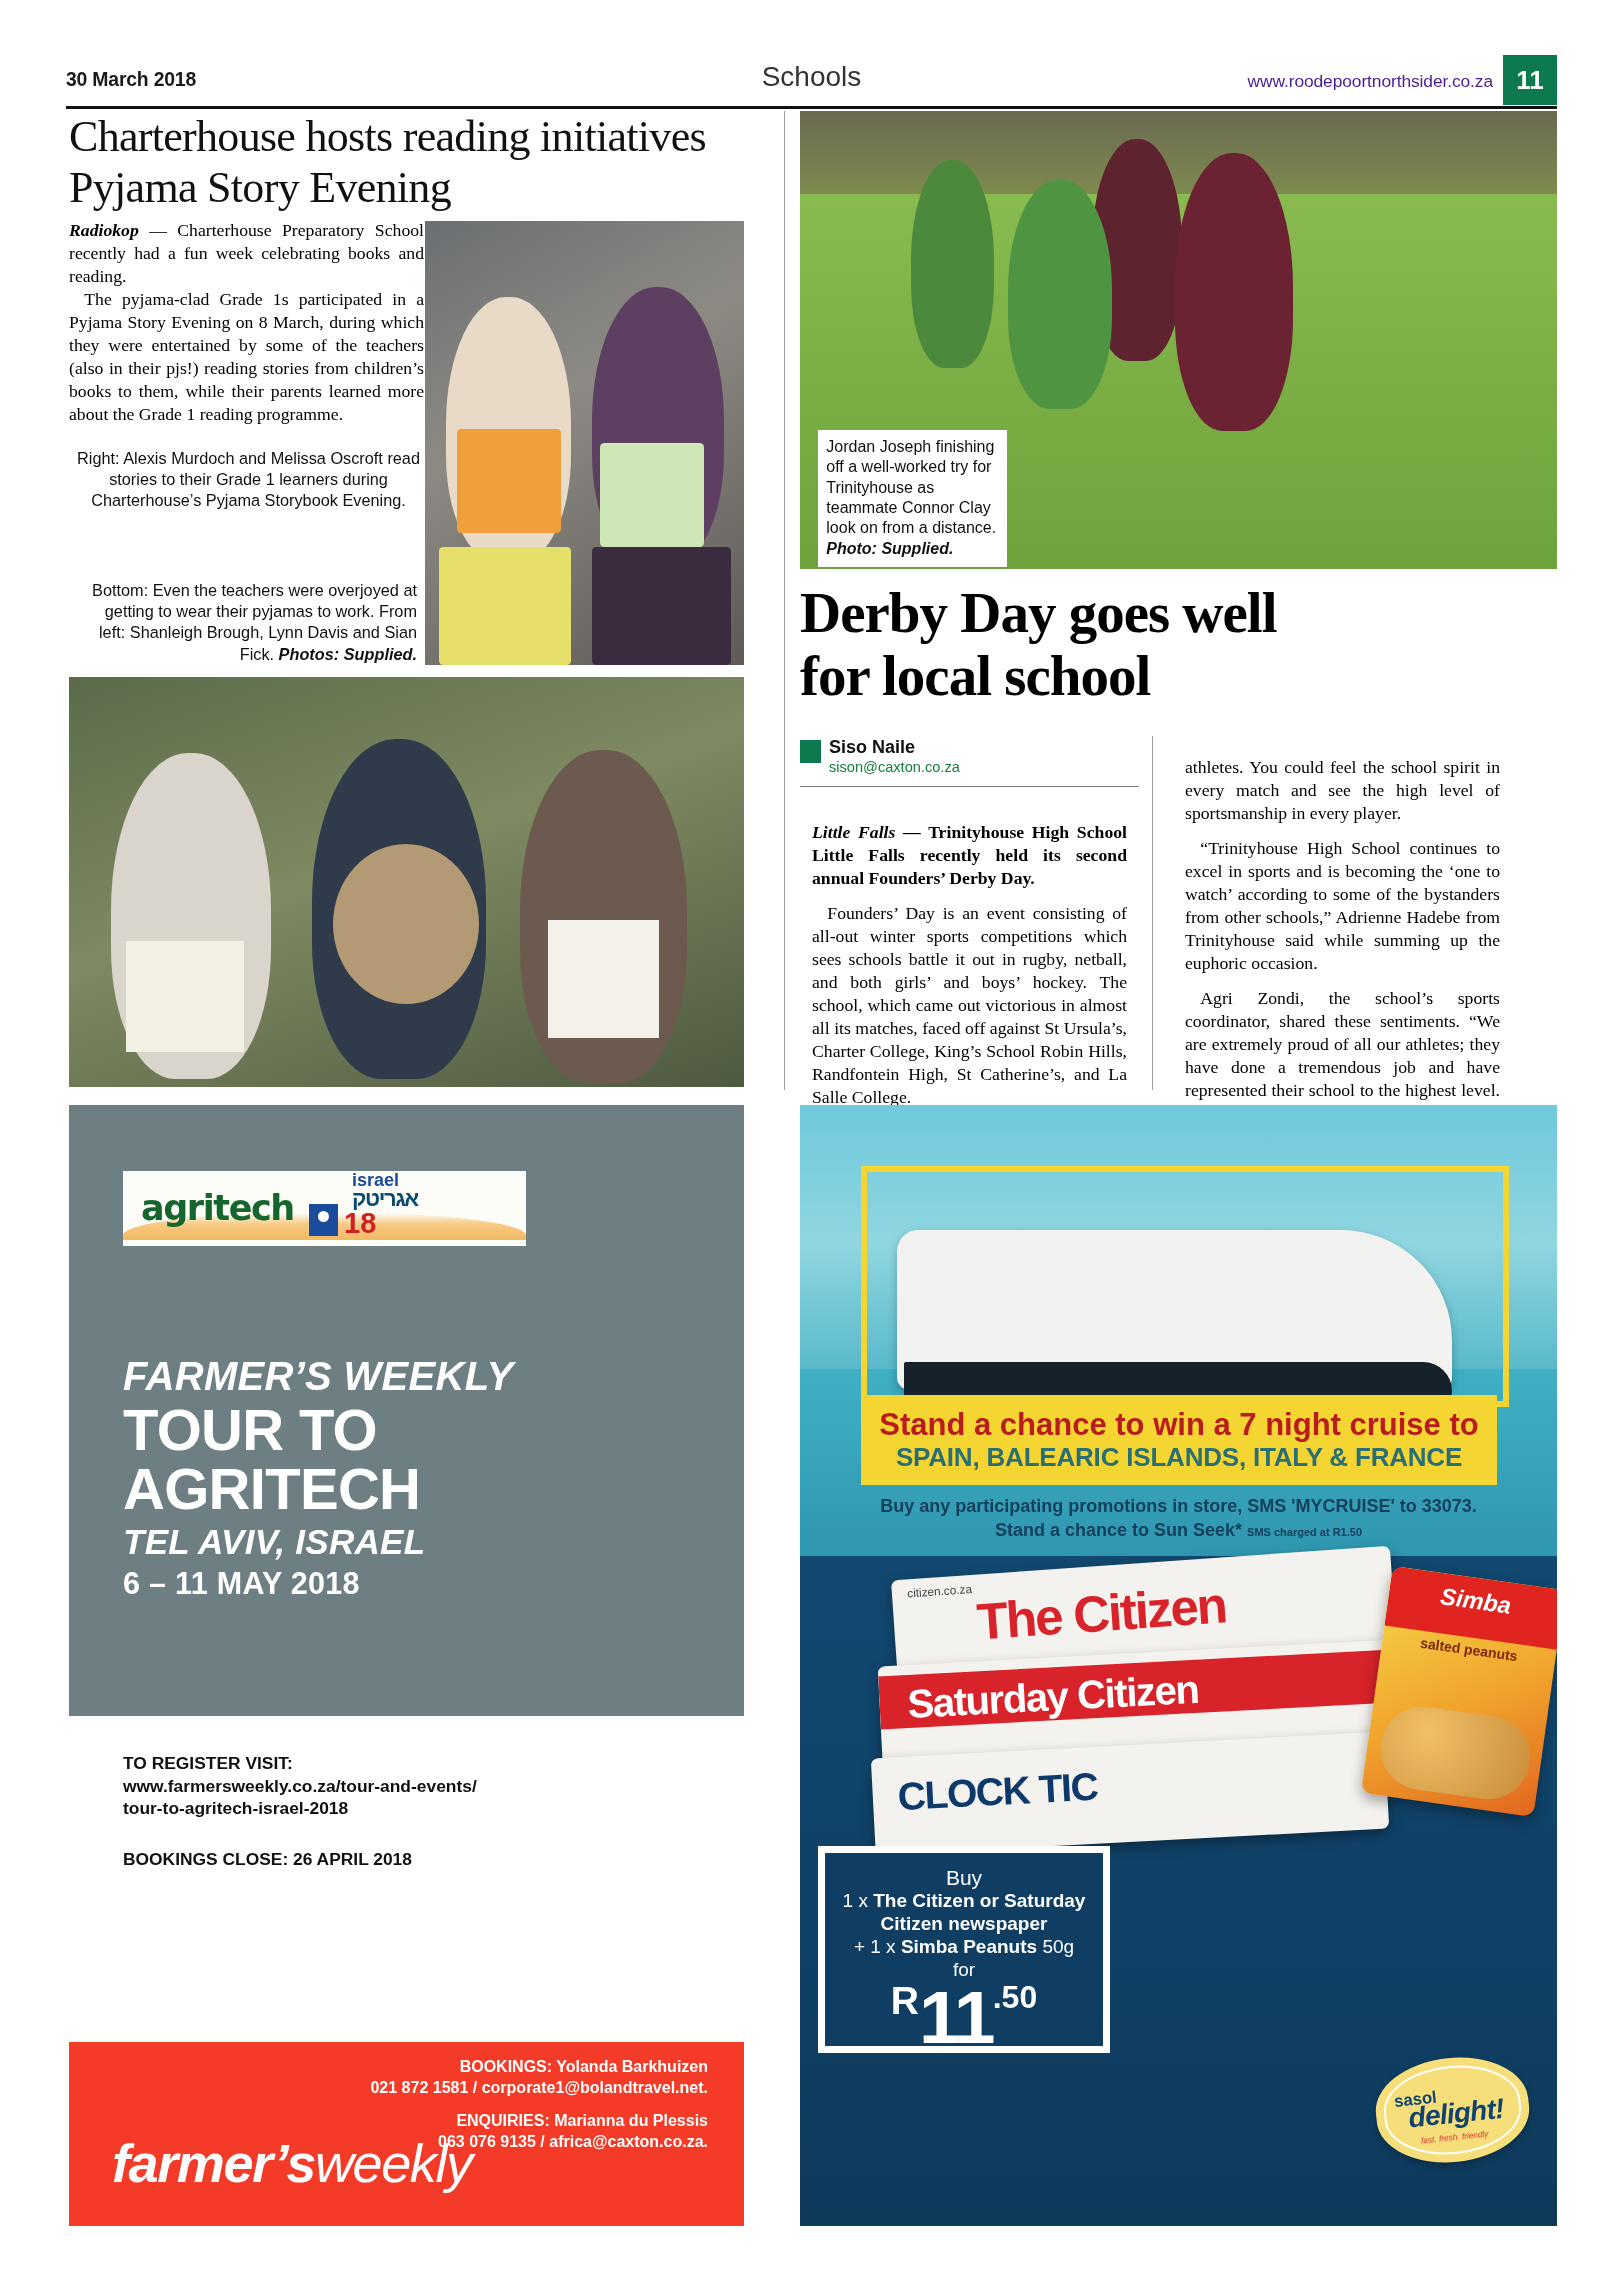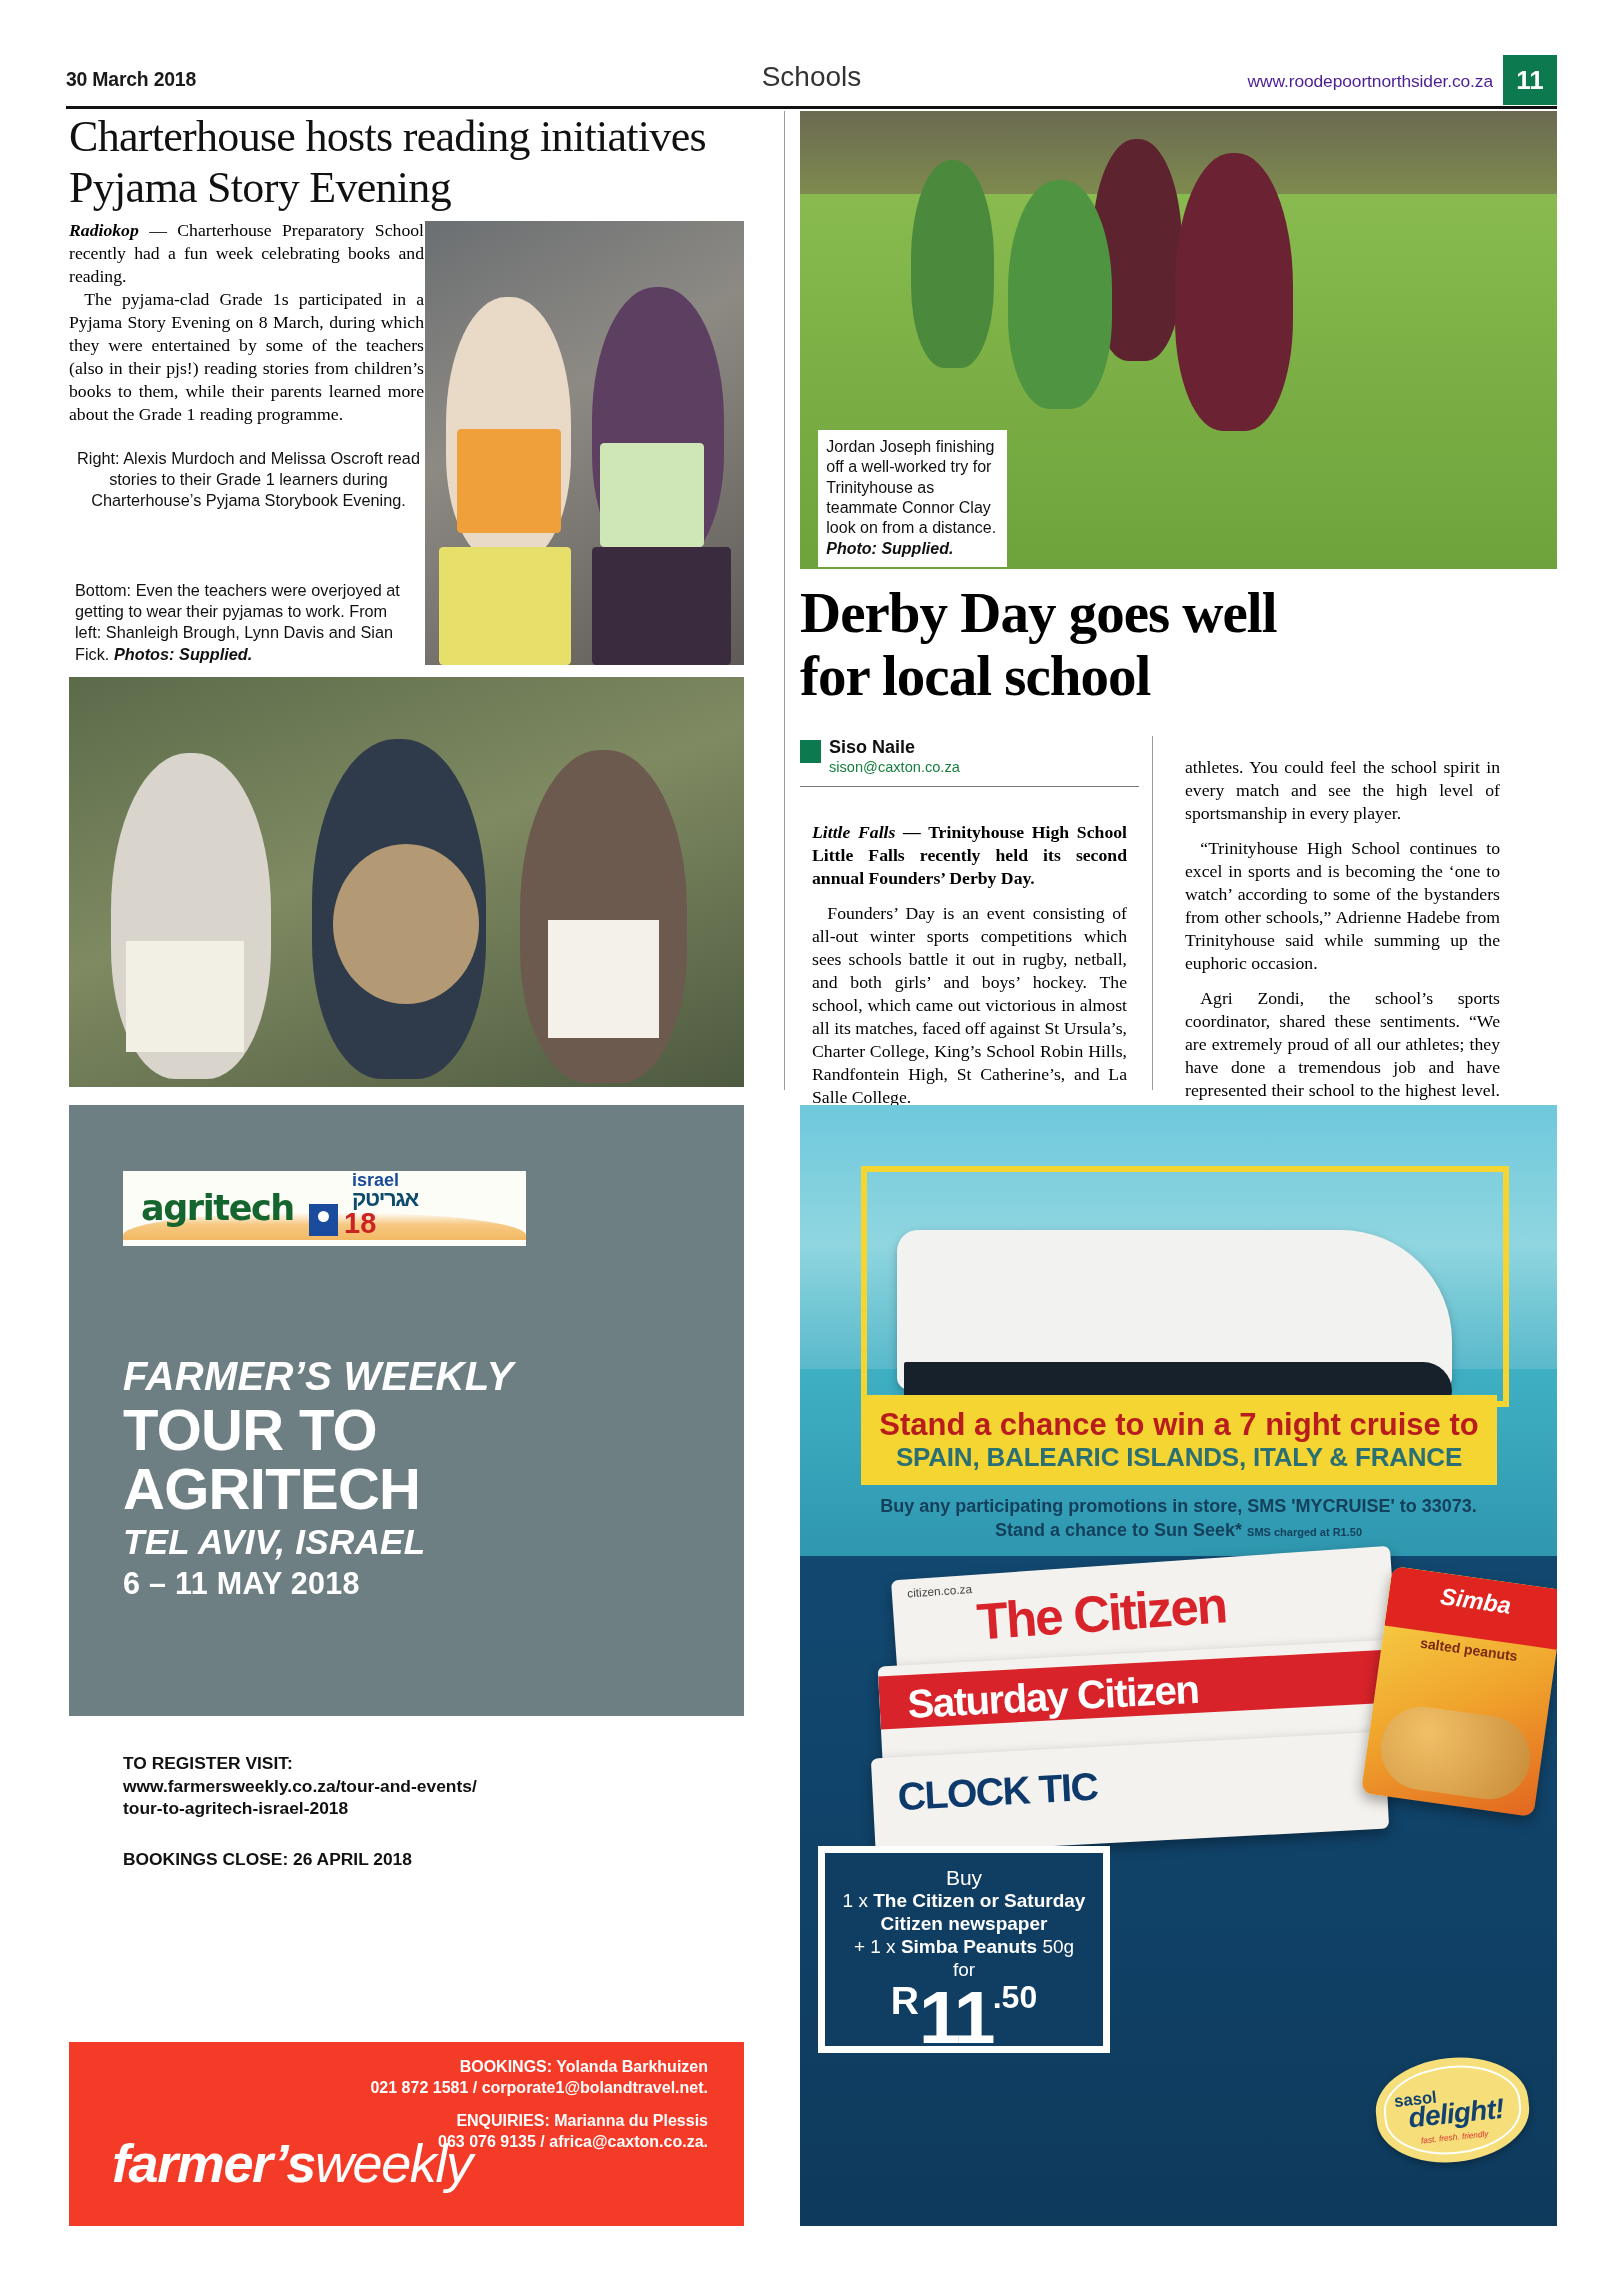--- a/index.html
+++ b/index.html
@@ -23,21 +23,21 @@
        font-weight:400;color:#111;font-family:Liberation Serif, serif;letter-spacing:-0.7px;}
   .body-serif{font-family:"Liberation Serif",serif;font-size:17.7px;line-height:1.30;color:#000;text-align:justify;}
   .a1-body{position:absolute;left:69px;top:219px;width:355px;}
   .a1-body p{margin:0;text-indent:15.3px;}
   .a1-body p.first{text-indent:0;}
   .a1-body .lead{font-weight:bold;font-style:italic;}
 
   .cap{font-family:"Liberation Sans",sans-serif;font-size:16.3px;line-height:1.30;color:#111;text-align:center;}
   .cap-left{text-align:left;}
   .a1-cap1{position:absolute;left:75px;top:448px;width:347px;}
-  .a1-cap2{position:absolute;left:75px;top:580px;width:342px;text-align:left;}
+  .a1-cap2{position:absolute;left:75px;top:580px;width:342px;text-align:right;}
   .a1-cap2 i{font-style:italic;font-weight:bold;}
 
   
   .photo{position:absolute;overflow:hidden;background:#cfcfcf;}
   .ph-pyjama{left:425px;top:221px;width:319px;height:444px;}
   .ph-teachers{left:69px;top:677px;width:675px;height:410px;}
   .ph-rugby{left:800px;top:111px;width:757px;height:458px;}
 
   
   .rugby-caption{position:absolute;left:818px;top:430px;width:174px;

